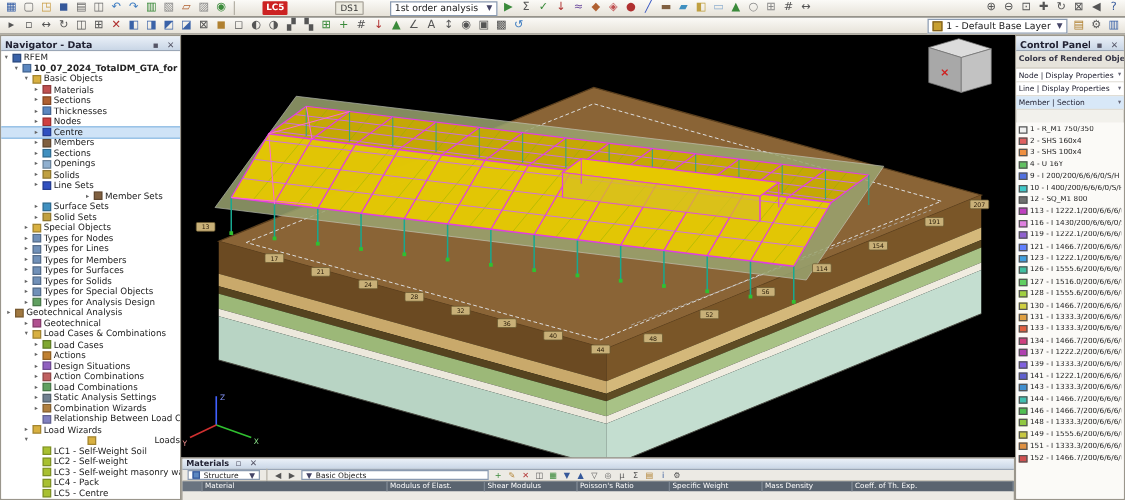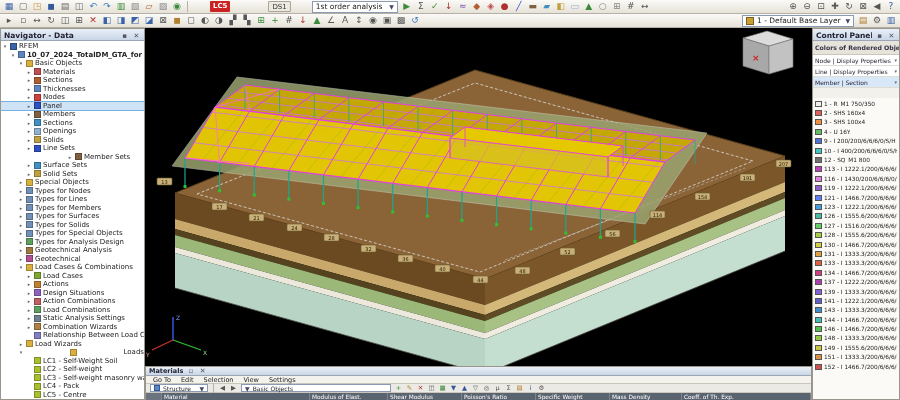--- a/index.html
+++ b/index.html
@@ -191,21 +191,21 @@
         <span>Thicknesses</span>
       </div>
       <div class="titem" style="padding-left: 25px;">
         <span class="arw">▸</span>
         <span class="tic" style="background: rgb(208, 64, 64);"></span>
         <span>Nodes</span>
       </div>
       <div class="titem sel" style="padding-left: 25px;">
         <span class="arw">▸</span>
         <span class="tic" style="background: rgb(48, 80, 192);"></span>
-        <span>Panel</span>
+        <span>Centre</span>
       </div>
       <div class="titem" style="padding-left: 25px;">
         <span class="arw">▸</span>
         <span class="tic" style="background: rgb(128, 96, 64);"></span>
         <span>Members</span>
       </div>
       <div class="titem" style="padding-left: 25px;">
         <span class="arw">▸</span>
         <span class="tic" style="background: rgb(64, 144, 192);"></span>
         <span>Sections</span>
@@ -273,21 +273,21 @@
       <div class="titem" style="padding-left: 17px;">
         <span class="arw">▸</span>
         <span class="tic" style="background: rgb(112, 144, 184);"></span>
         <span>Types for Special Objects</span>
       </div>
       <div class="titem" style="padding-left: 17px;">
         <span class="arw">▸</span>
         <span class="tic" style="background: rgb(96, 160, 96);"></span>
         <span>Types for Analysis Design</span>
       </div>
-      <div class="titem" style="padding-left: 17px;">
+      <div class="titem" style="padding-left: 3px;">
         <span class="arw">▸</span>
         <span class="tic" style="background: rgb(160, 120, 64);"></span>
         <span>Geotechnical Analysis</span>
       </div>
       <div class="titem" style="padding-left: 17px;">
         <span class="arw">▸</span>
         <span class="tic" style="background: rgb(176, 80, 144);"></span>
         <span>Geotechnical</span>
       </div>
       <div class="titem" style="padding-left: 17px;">
@@ -725,27 +725,20 @@
       </div>
     </div>
 </div>
 
 <div class="panel" id="materials">
   <div class="mhdr">
     <span class="ptitle">Materials</span>
     <span class="phico">▫</span>
     <span class="phico">✕</span>
   </div>
-  <div class="mmenus">
-      <span class="mmenu">Go To</span>
-      <span class="mmenu">Edit</span>
-      <span class="mmenu">Selection</span>
-      <span class="mmenu">View</span>
-      <span class="mmenu">Settings</span>
-    </div>
   <div class="mtb">
     <span class="combo" style="width:58px">
       <span class="cicon" style="background:#5b87c0;border:1px solid #35589a;width:6px;height:6px"></span>
       <span>Structure</span>
       <span class="carr spacer" style="text-align:right">▼</span>
     </span>
     <span class="tsep"></span>
     <span class="tbi" style="color:#555">◀</span>
     <span class="tbi" style="color:#555">▶</span>
     <span class="combo" style="width:150px">

